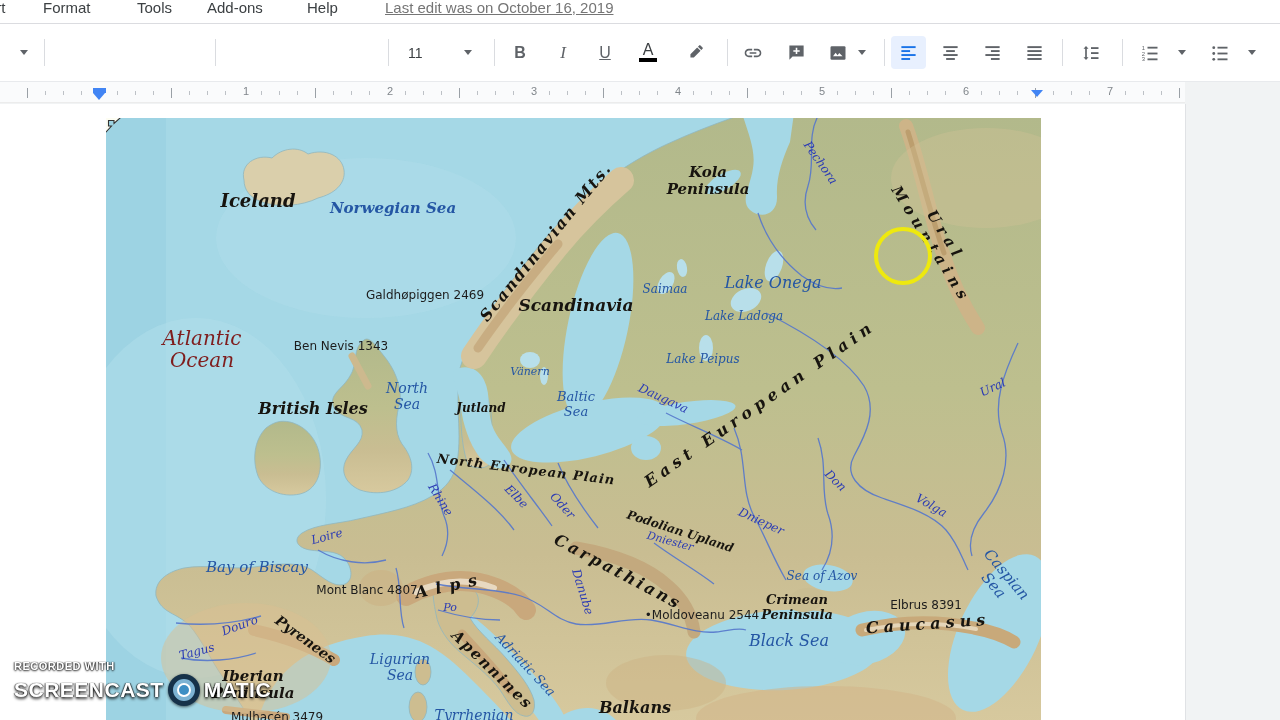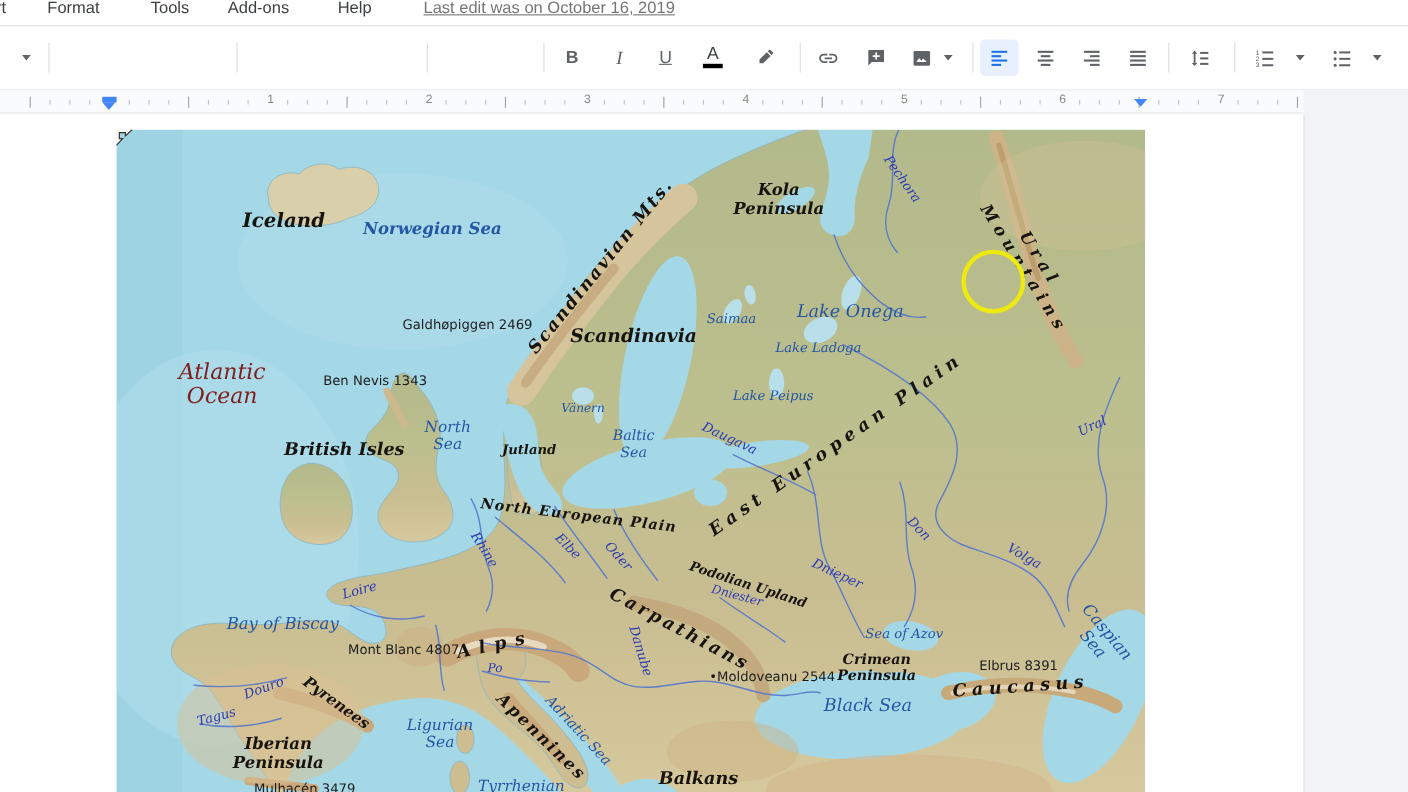--- a/index.html
+++ b/index.html
@@ -86,20 +86,24 @@
   <div id="toolbar">
     <div class="tb" style="left:14px;width:20px">
         <span class="caret"></span>
       </div>
     <div class="tb-sep" style="left:44px"></div>
 
     <div class="tb-sep" style="left:215px"></div>
 
     <div class="tb-sep" style="left:388px"></div>
 
+    <div class="tb" style="left:402px;width:76px;justify-content:space-between;padding:0 6px">
+      <span class="tb-label">11</span>
+      <span class="caret"></span>
+    </div>
     <div class="tb-sep" style="left:494px"></div>
 
     <div class="tb" style="left:503px;width:34px">
         <span class="glyph-b">B</span>
       </div>
     <div class="tb" style="left:546px;width:34px">
         <span class="glyph-i">I</span>
       </div>
     <div class="tb" style="left:588px;width:34px">
         <span class="glyph-u">U</span>
@@ -495,14 +499,26 @@
         </div>
 
       <div id="cursor-halo"></div>
       <svg id="move-cursor" width="34" height="34" viewBox="-17 -17 34 34">
         <path d="M 0,-14 L 5.5,-8 L 2.5,-8 L 2.5,-2.5 L 8,-2.5 L 8,-5.5 L 14,0 L 8,5.5 L 8,2.5 L 2.5,2.5 L 2.5,8 L 5.5,8 L 0,14 L -5.5,8 L -2.5,8 L -2.5,2.5 L -8,2.5 L -8,5.5 L -14,0 L -8,-5.5 L -8,-2.5 L -2.5,-2.5 L -2.5,-8 L -5.5,-8 Z" fill="#fdfdf2" stroke="#333" stroke-width="1.1"></path>
       </svg>
     </div>
   </div>
   <div id="canvas-right"></div>
 
+  <div id="watermark">
+    <div id="wm-line1">RECORDED WITH</div>
+    <div id="wm-line2">
+      <span class="wm-brand">SCREENCAST</span>
+      <span id="wm-logo">
+        <span id="wm-logo-ring">
+            <span id="wm-logo-dot"></span>
+          </span>
+      </span>
+      <span class="wm-brand">MATIC</span>
+    </div>
+  </div>
 
 </div>
 
 </body></html>

